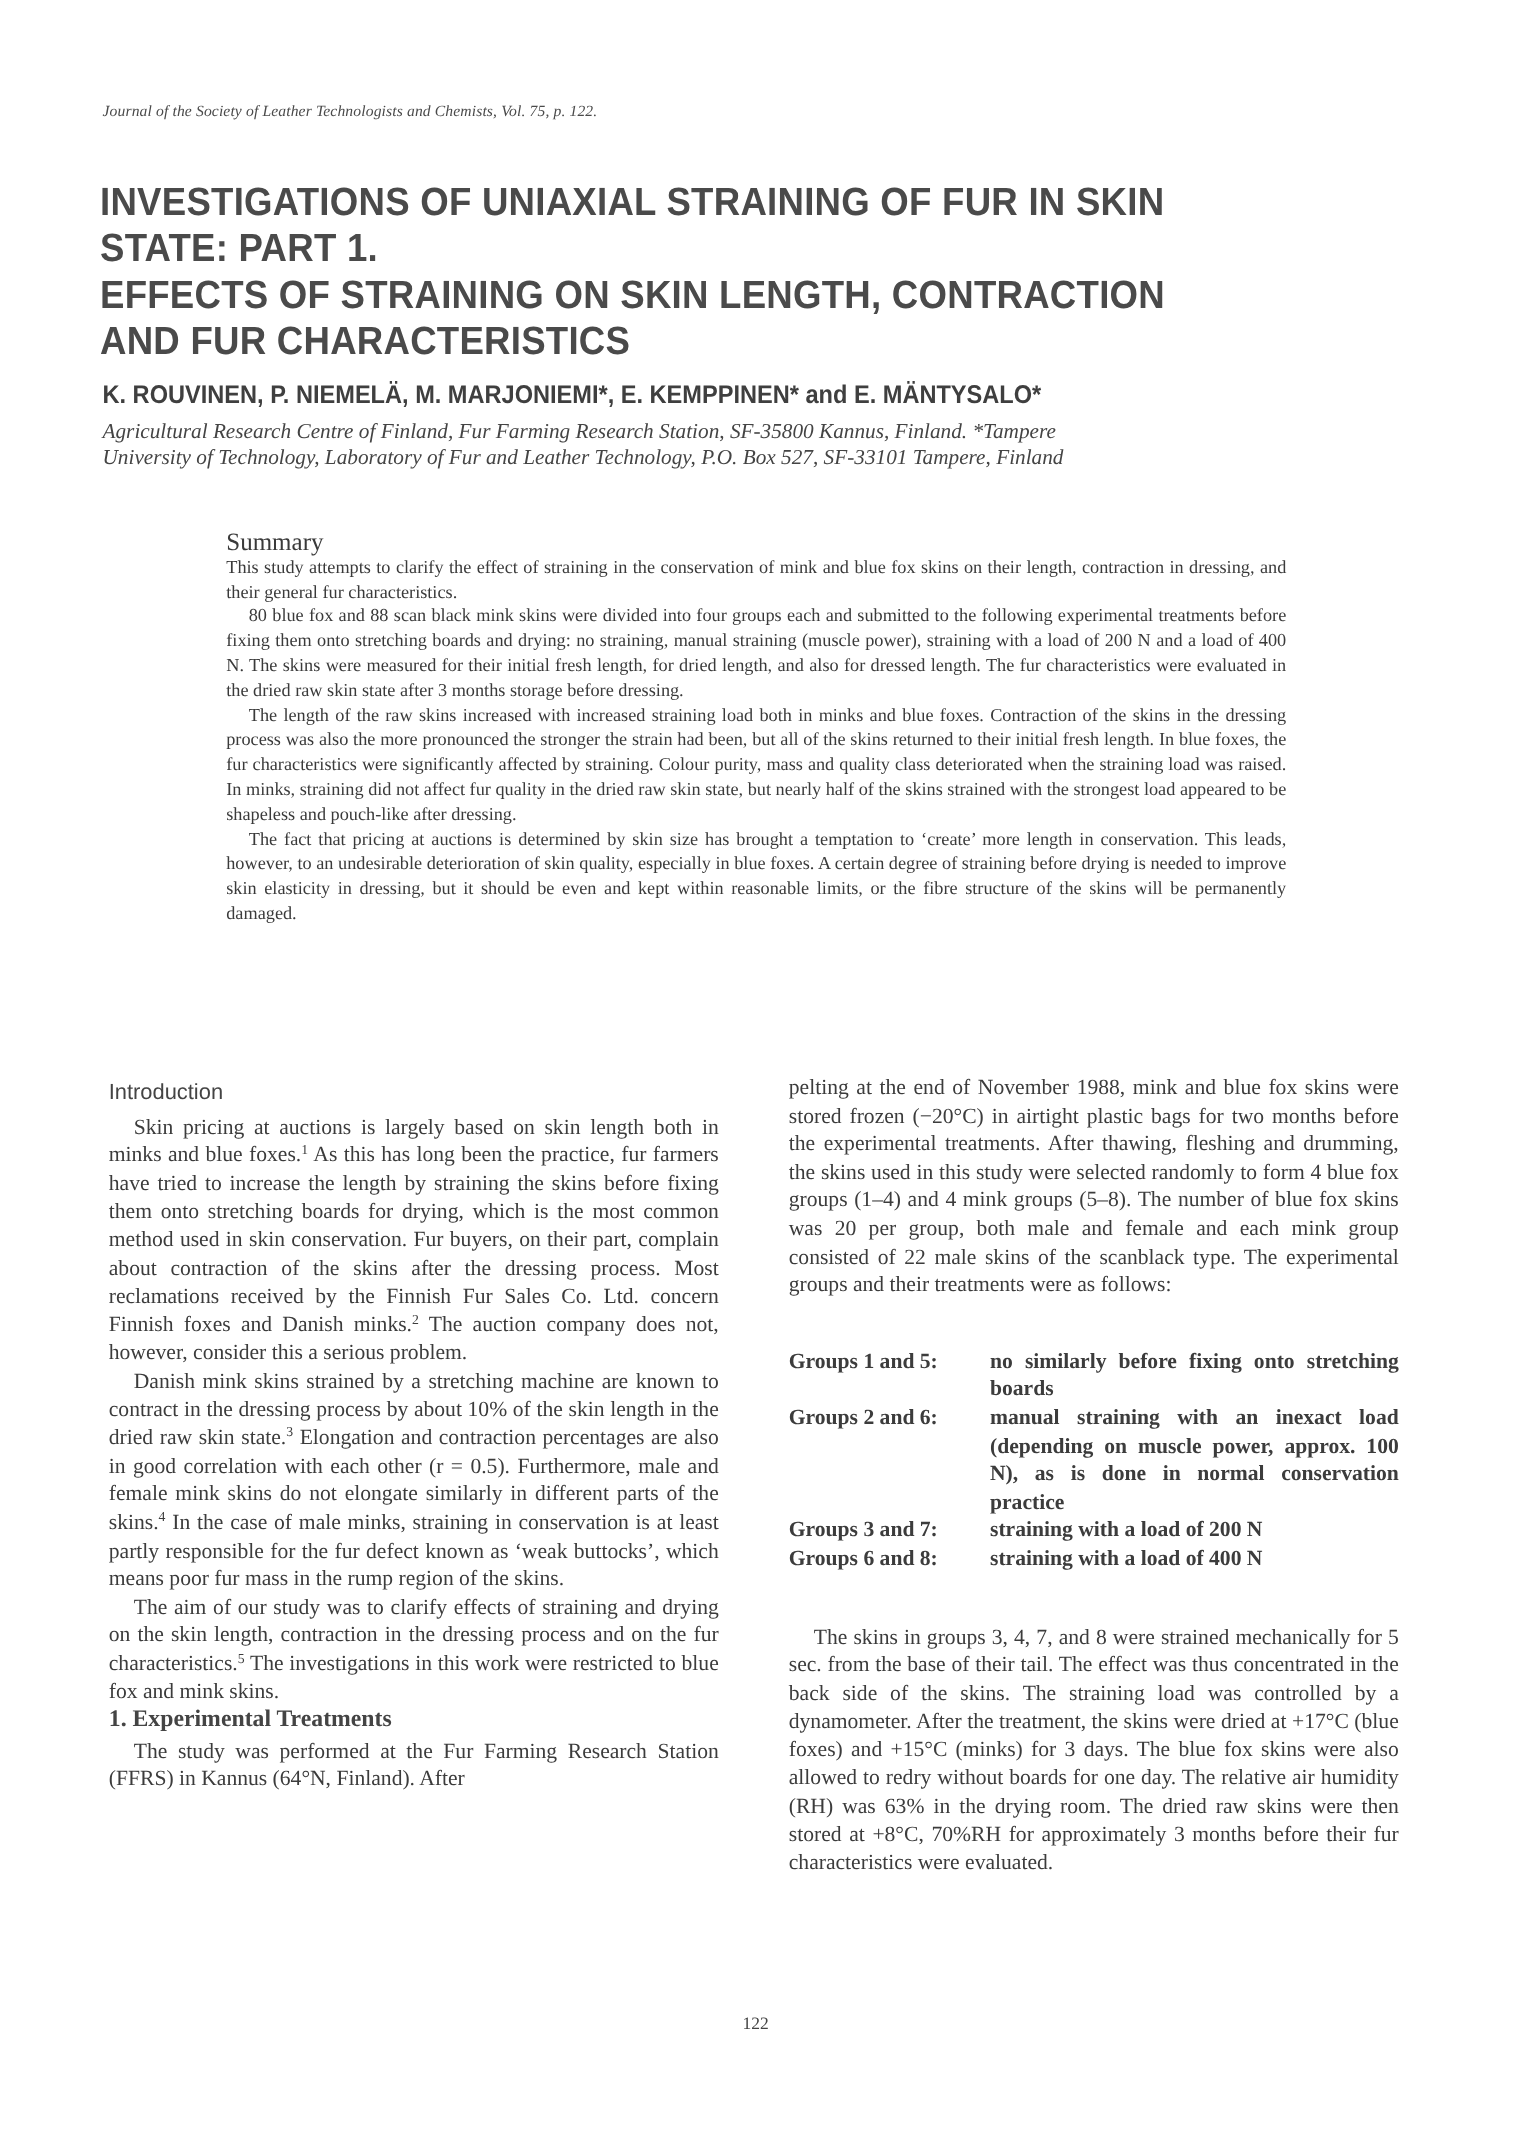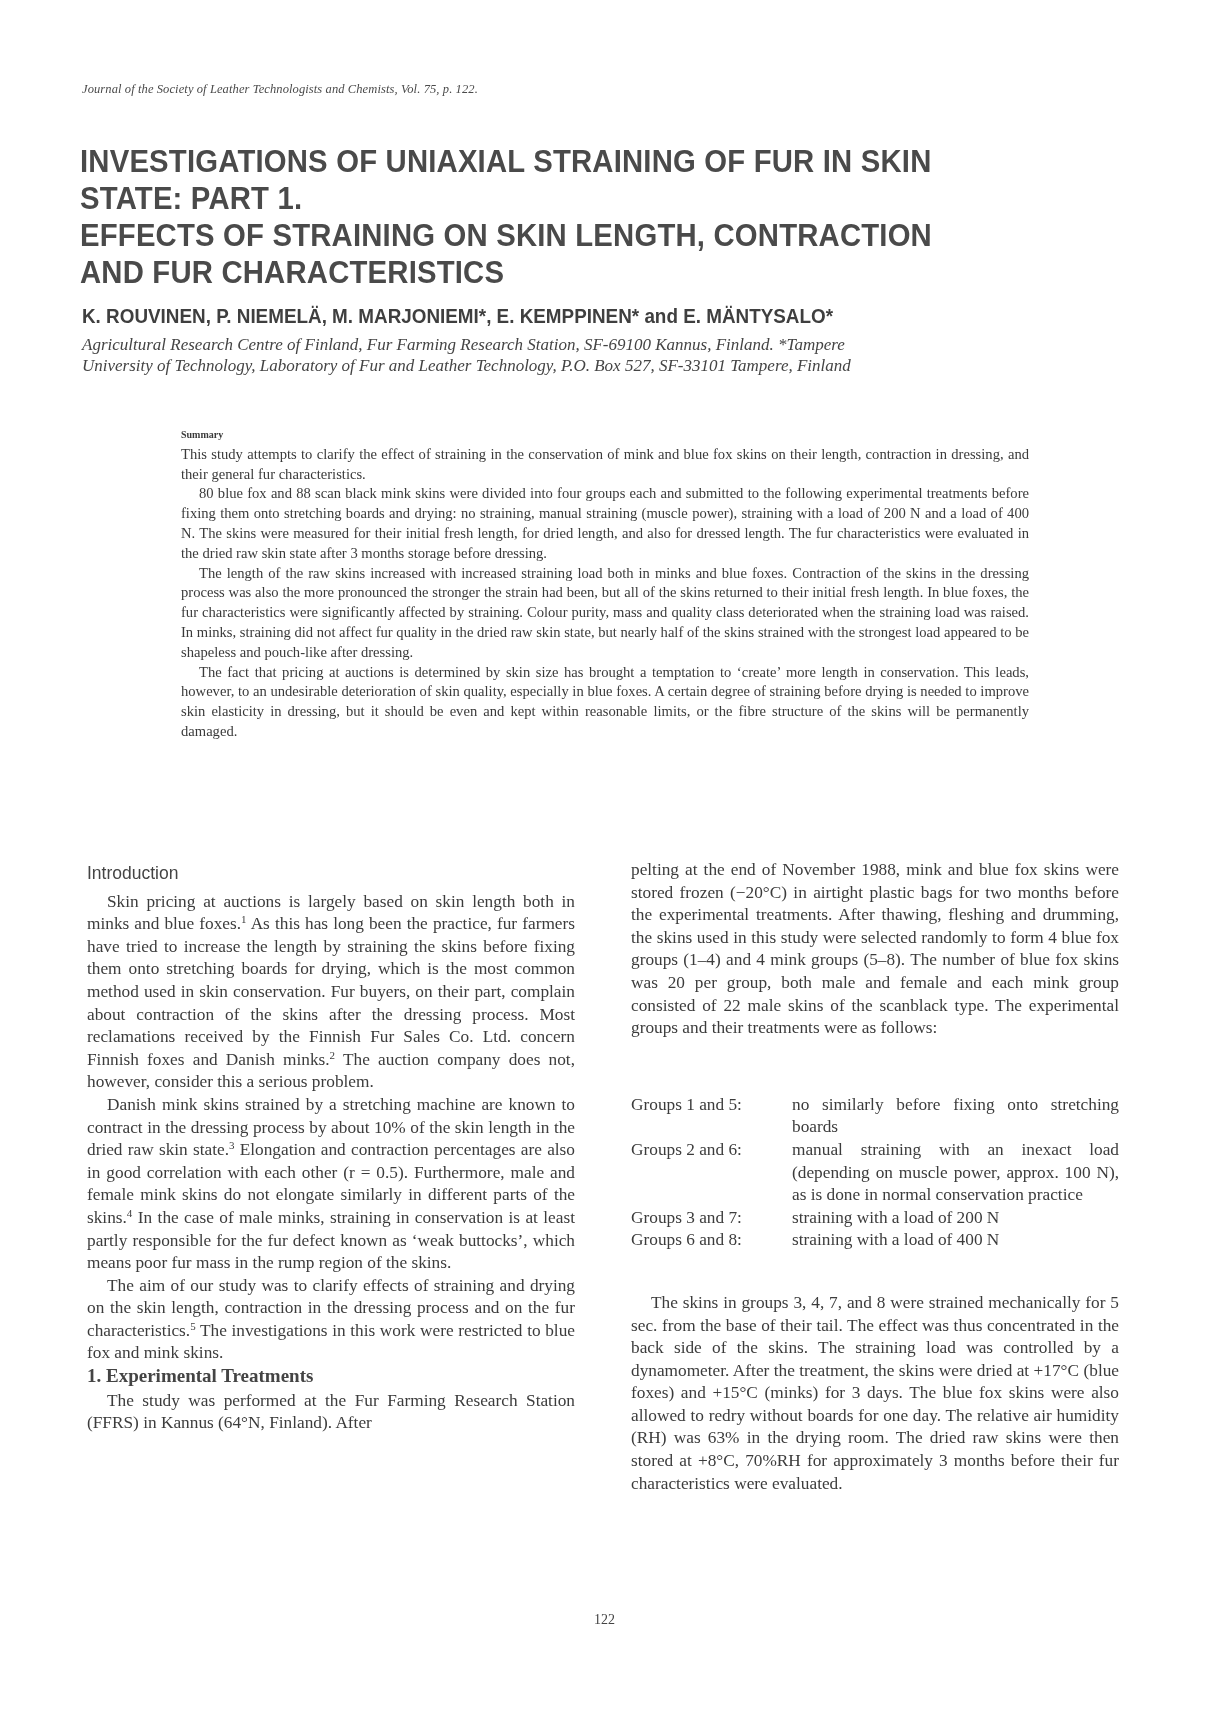--- a/index.html
+++ b/index.html
@@ -32,21 +32,21 @@
     font-family: "Liberation Serif", serif; font-style: italic;
     font-size: 17px; line-height: 21px; color: #444;
   }
   .affiliation div { white-space: nowrap; }
 
   .summary {
     position: absolute; left: 181px; top: 425px; width: 848px;
     font-family: "Liberation Serif", serif; font-size: 14.6px; line-height: 19.8px;
     color: #3a3a3a; text-align: justify;
   }
-  .summary .summary-heading { font-weight: bold; font-size: 10px; }
+  .summary .summary-heading { font-weight: normal; font-size: 20px; }
   .summary p { margin: 0; text-indent: 0; }
   .summary p.indent { text-indent: 18px; }
 
   .col {
     position: absolute; width: 488px;
     font-family: "Liberation Serif", serif; font-size: 17.3px; line-height: 22.6px;
     color: #3c3c3c; text-align: justify;
   }
   .col-left { left: 87px; top: 862px; }
   .col-right { left: 631px; top: 859px; }
@@ -55,21 +55,21 @@
   .section-heading {
     font-family: "Liberation Sans", sans-serif; font-weight: normal;
     font-size: 17.5px; color: #444; margin: 0 0 6px 0;
   }
   .sub-heading {
     font-family: "Liberation Serif", serif; font-weight: bold;
     font-size: 19px; color: #444; margin: 0 0 2px 0;
   }
   sup { font-size: 11px; line-height: 0; vertical-align: 6px; }
 
-  .groups { margin: 54px 0 40px 0; text-align: left; }
+  .groups { margin: 38px 0 40px 0; text-align: left; font-weight: bold; }
   .group-row { display: flex; }
   .group-label { width: 161px; flex: 0 0 161px; white-space: nowrap; }
   .group-desc { flex: 1; text-align: justify; }
 
   .page-number {
     position: absolute; left: 594px; top: 1612px;
     font-family: "Liberation Serif", serif; font-size: 14px; color: #444;
   }
 </style>
 </head>
@@ -82,21 +82,21 @@
   <div class="title">
     <div>INVESTIGATIONS OF UNIAXIAL STRAINING OF FUR IN SKIN</div>
     <div>STATE: PART 1.</div>
     <div>EFFECTS OF STRAINING ON SKIN LENGTH, CONTRACTION</div>
     <div>AND FUR CHARACTERISTICS</div>
   </div>
 
   <div class="authors">K. ROUVINEN, P. NIEMELÄ, M. MARJONIEMI*, E. KEMPPINEN* and E. MÄNTYSALO*</div>
 
   <div class="affiliation">
-    <div>Agricultural Research Centre of Finland, Fur Farming Research Station, SF-69100 Kannus, Finland. *Tampere</div>
+    <div>Agricultural Research Centre of Finland, Fur Farming Research Station, SF-35800 Kannus, Finland. *Tampere</div>
     <div>University of Technology, Laboratory of Fur and Leather Technology, P.O. Box 527, SF-33101 Tampere, Finland</div>
   </div>
 
   <div class="summary">
     <div class="summary-heading">Summary</div>
     <p>This study attempts to clarify the effect of straining in the conservation of mink and blue fox skins on their length, contraction in dressing, and their general fur characteristics.</p>
     <p class="indent">80 blue fox and 88 scan black mink skins were divided into four groups each and submitted to the following experimental treatments before fixing them onto stretching boards and drying: no straining, manual straining (muscle power), straining with a load of 200 N and a load of 400 N. The skins were measured for their initial fresh length, for dried length, and also for dressed length. The fur characteristics were evaluated in the dried raw skin state after 3 months storage before dressing.</p>
     <p class="indent">The length of the raw skins increased with increased straining load both in minks and blue foxes. Contraction of the skins in the dressing process was also the more pronounced the stronger the strain had been, but all of the skins returned to their initial fresh length. In blue foxes, the fur characteristics were significantly affected by straining. Colour purity, mass and quality class deteriorated when the straining load was raised. In minks, straining did not affect fur quality in the dried raw skin state, but nearly half of the skins strained with the strongest load appeared to be shapeless and pouch-like after dressing.</p>
     <p class="indent">The fact that pricing at auctions is determined by skin size has brought a temptation to ‘create’ more length in conservation. This leads, however, to an undesirable deterioration of skin quality, especially in blue foxes. A certain degree of straining before drying is needed to improve skin elasticity in dressing, but it should be even and kept within reasonable limits, or the fibre structure of the skins will be permanently damaged.</p>
   </div>

